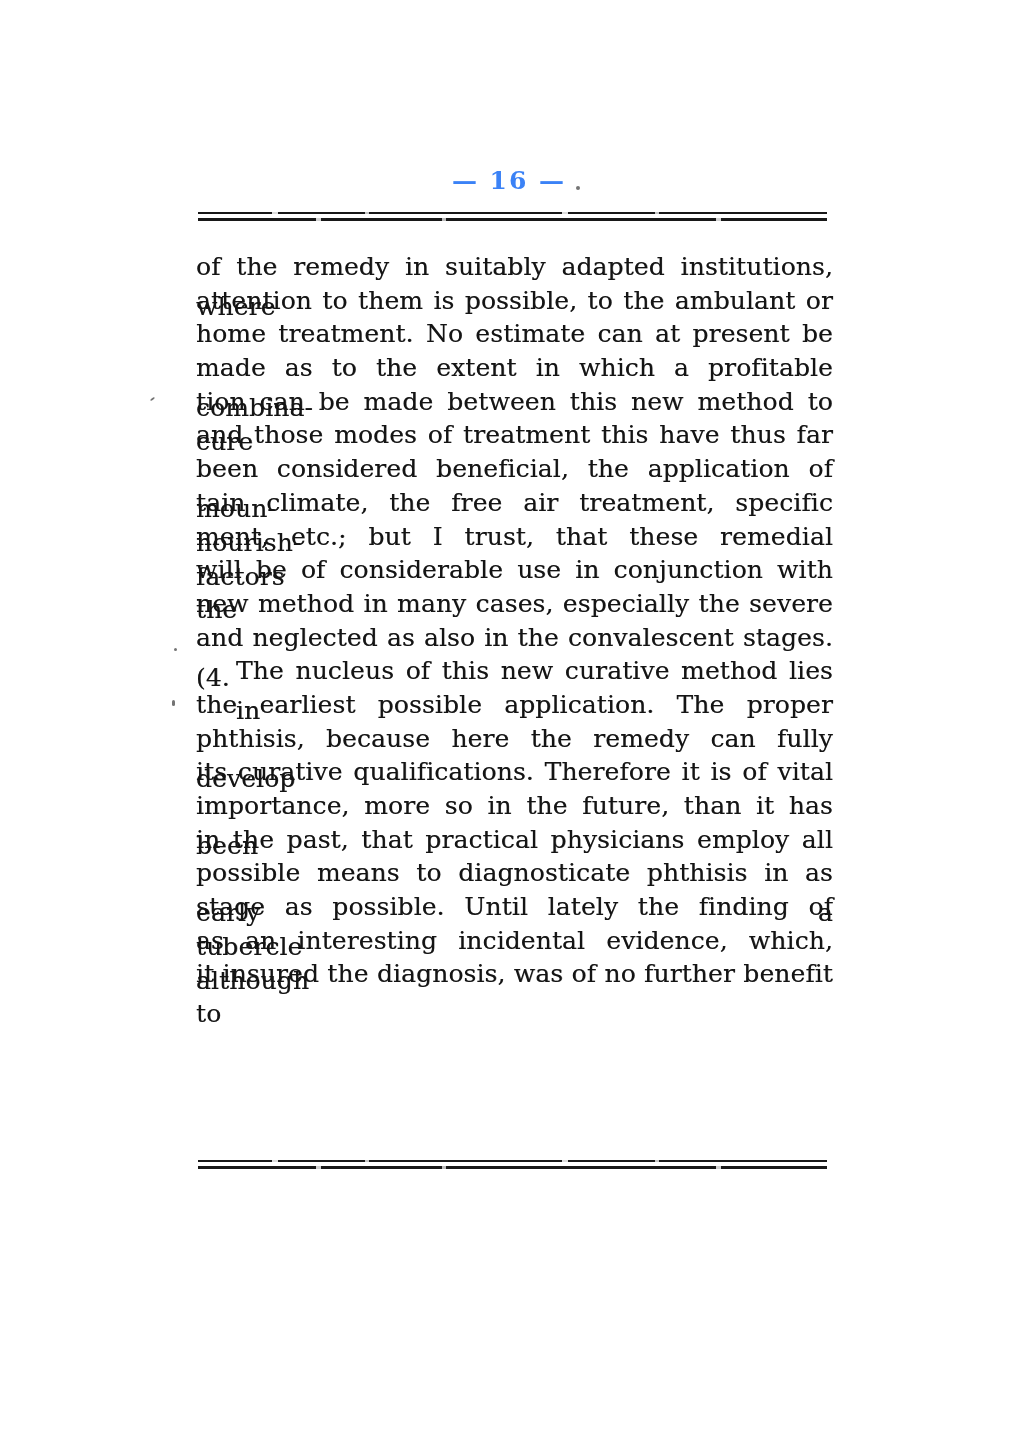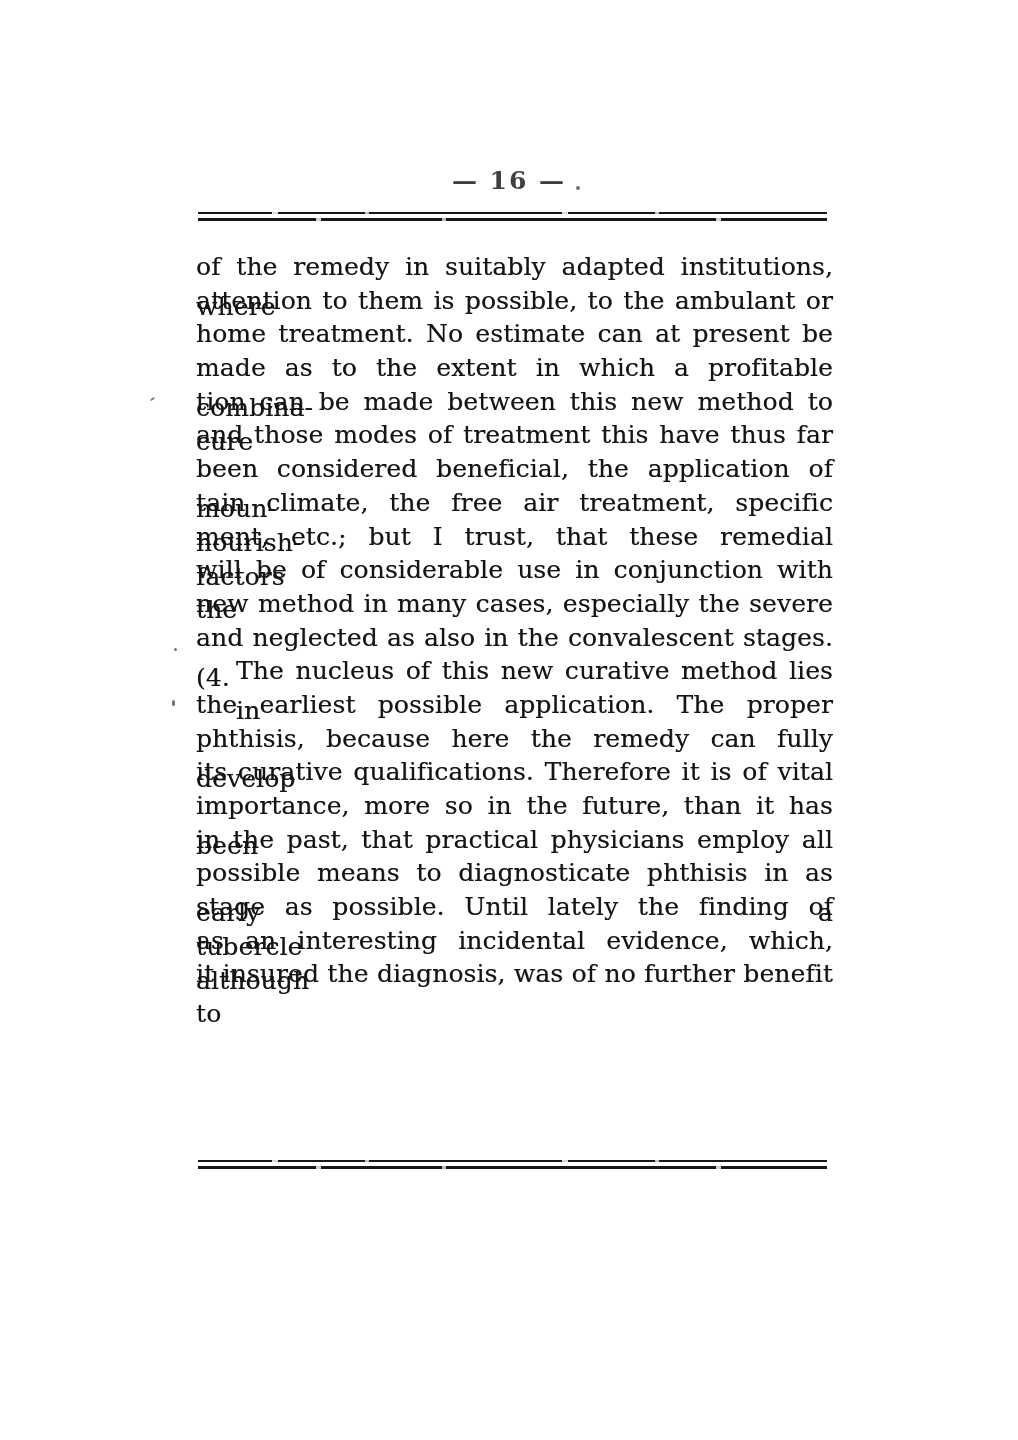--- a/index.html
+++ b/index.html
@@ -15,21 +15,21 @@
     width: 1018px; height: 1440px;
     background: #ffffff;
   }
   .page-number {
     position: absolute;
     top: 166px; left: 0; width: 100%;
     text-align: center;
     font-size: 25px;
     font-weight: bold;
     letter-spacing: 2px;
-    color: #404040;
+    color: #3b82f6;
   }
   .rule {
     position: absolute;
     left: 198px; width: 629px; height: 10px;
   }
   .rule .rl {
     height: 2.4px;
     background: #181818;
   }
   .rule .r1 {

